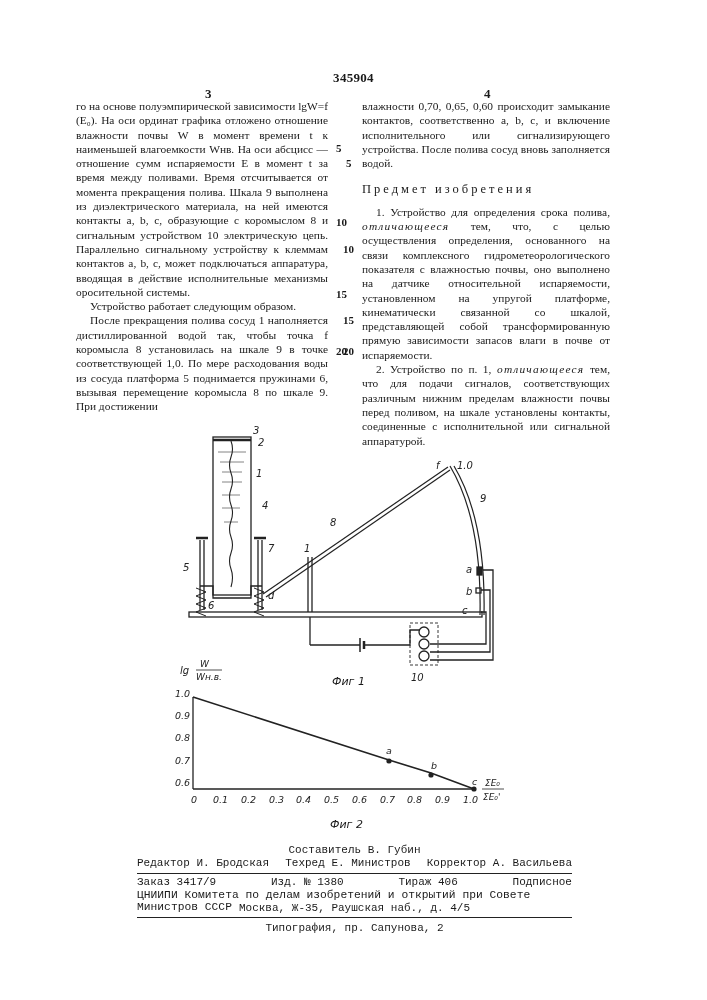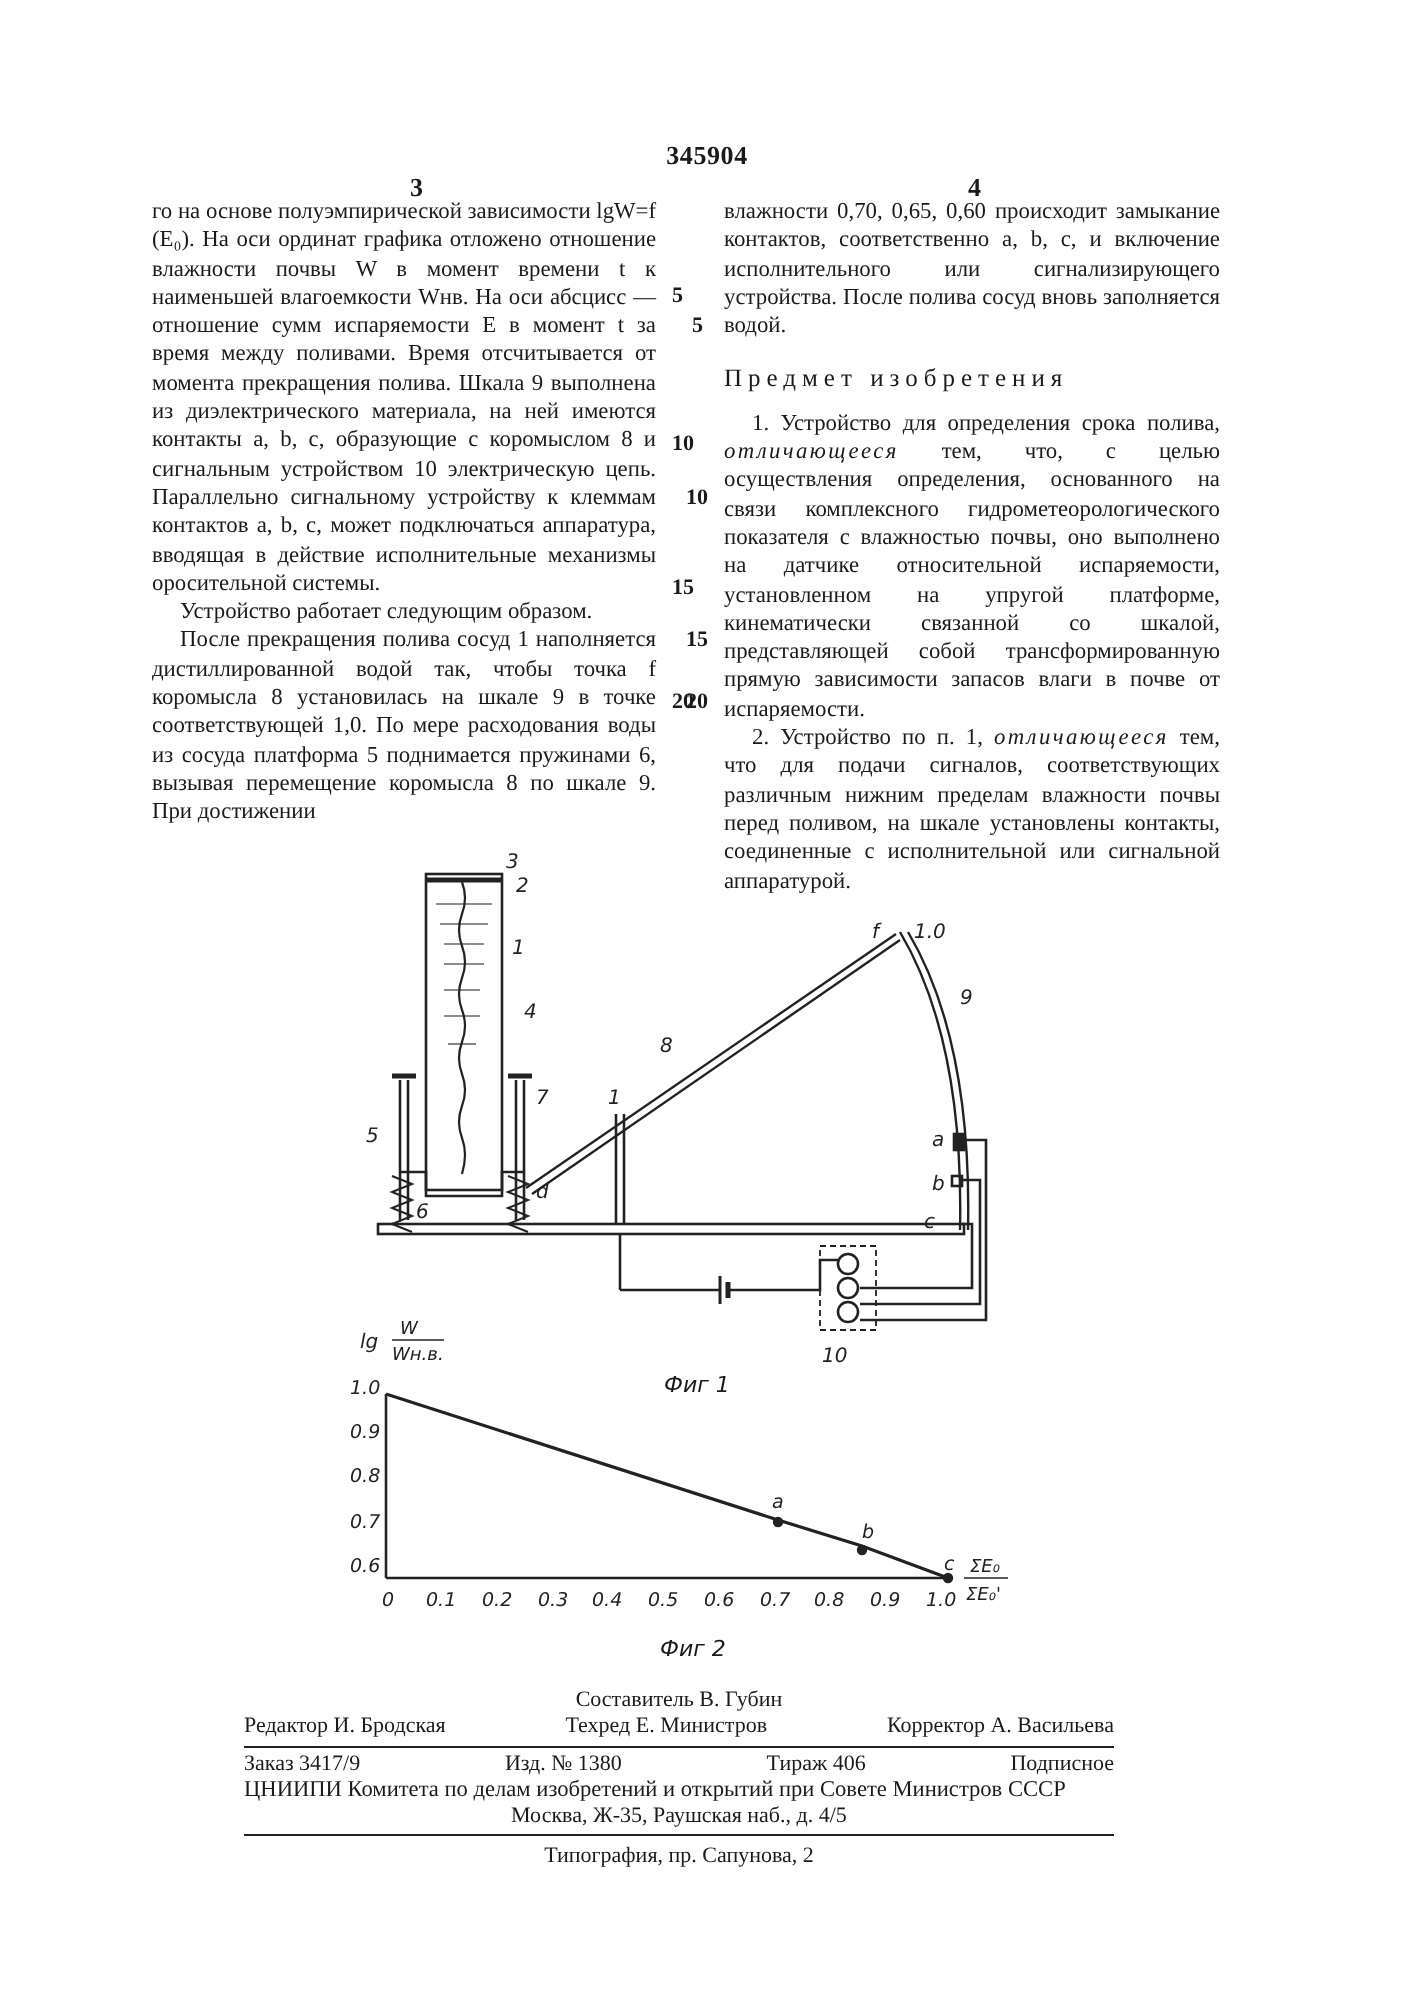--- a/index.html
+++ b/index.html
@@ -9,21 +9,21 @@
   .patent-no { left:0; width:707px; top:70px; text-align:center; font-weight:bold; font-size:13px; letter-spacing:0.3px; }
   .colnum { top:86px; font-weight:bold; font-size:13px; }
   .col { font-size:11.4px; line-height:14.3px; text-align:justify; }
   .col p { margin:0; }
   .col .ind { text-indent:14px; }
   .col-left { left:76px; top:99px; width:252px; }
   .col-right { left:362px; top:99px; width:248px; }
   .linenum { font-size:11px; font-weight:bold; }
   .section-title { font-size:12.5px; letter-spacing:3px; margin:12px 0 8px 0; }
   .spaced { letter-spacing:1.2px; font-style:italic; }
-  .footer { left:122px; width:435px; font-size:11px; }
+  .footer { left:137px; width:435px; font-size:11px;font-family:Liberation Mono, monospace; }
   .footer-row { display:flex; justify-content:space-between; align-items:flex-end; }
   .rule { height:0; border-top:1.3px solid #222; }
   .ital-lbl { font-style:italic; font-family:"DejaVu Sans", sans-serif; }
 </style>
 </head>
 <body>
 
 <div class="abs patent-no">345904</div>
 <div class="abs colnum" style="left:205px;">3</div>
 <div class="abs colnum" style="left:484px;">4</div>
@@ -119,21 +119,21 @@
     <text x="330" y="526">8</text>
     <text x="436" y="469">f</text>
     <text x="457" y="469">1.0</text>
     <text x="480" y="502">9</text>
     <text x="466" y="573">a</text>
     <text x="466" y="595">b</text>
     <text x="462" y="614">c</text>
     <text x="411" y="681">10</text>
   </g>
 </svg>
-<div class="abs ital-lbl" style="left:332px;top:675px;font-size:11px;margin-top:11px;">Фиг 1</div>
+<div class="abs ital-lbl" style="left:332px;top:675px;font-size:11px;">Фиг 1</div>
 
 <svg class="abs" style="left:0;top:0;" width="707" height="1000">
   <g stroke="#222" fill="none" stroke-width="1.3">
     <line x1="193" y1="697" x2="193" y2="789"></line>
     <line x1="193" y1="789" x2="476" y2="789"></line>
     <polyline points="193,697 389,760 431,773 474,789" stroke-width="1.6"></polyline>
   </g>
   <g fill="#222">
     <circle cx="389" cy="761" r="2.6"></circle>
     <circle cx="431" cy="775" r="2.6"></circle>

